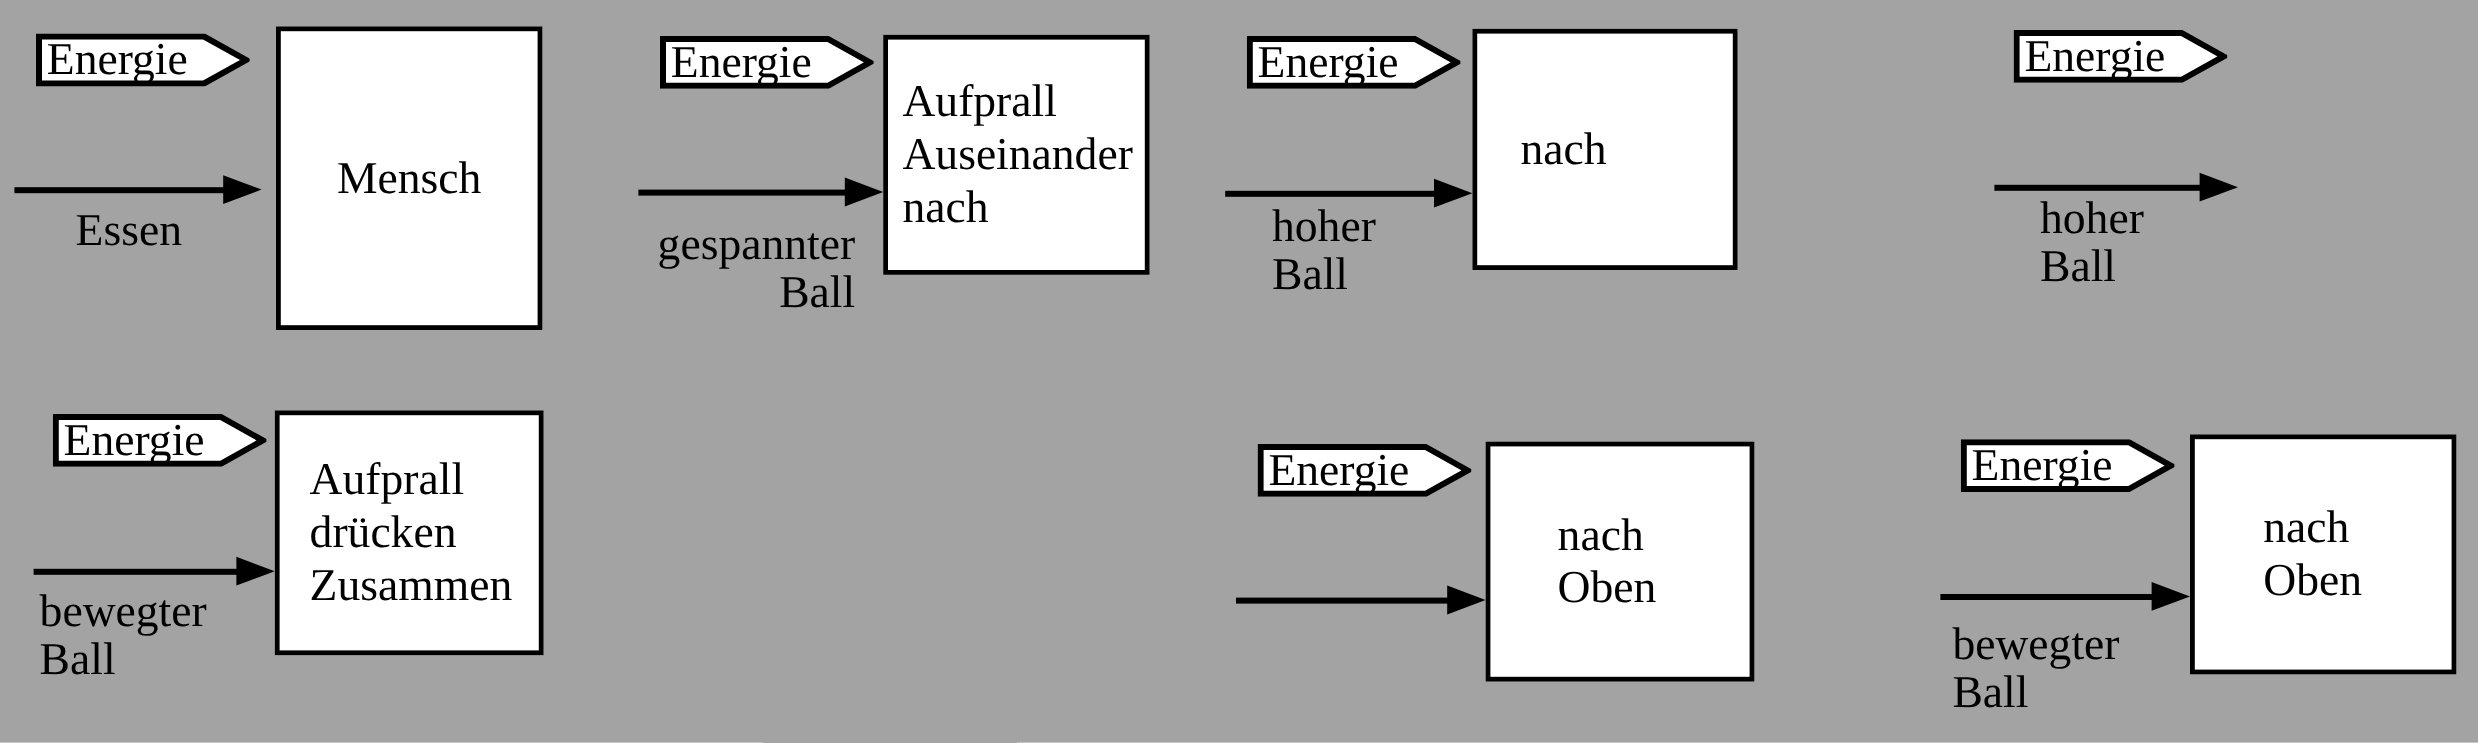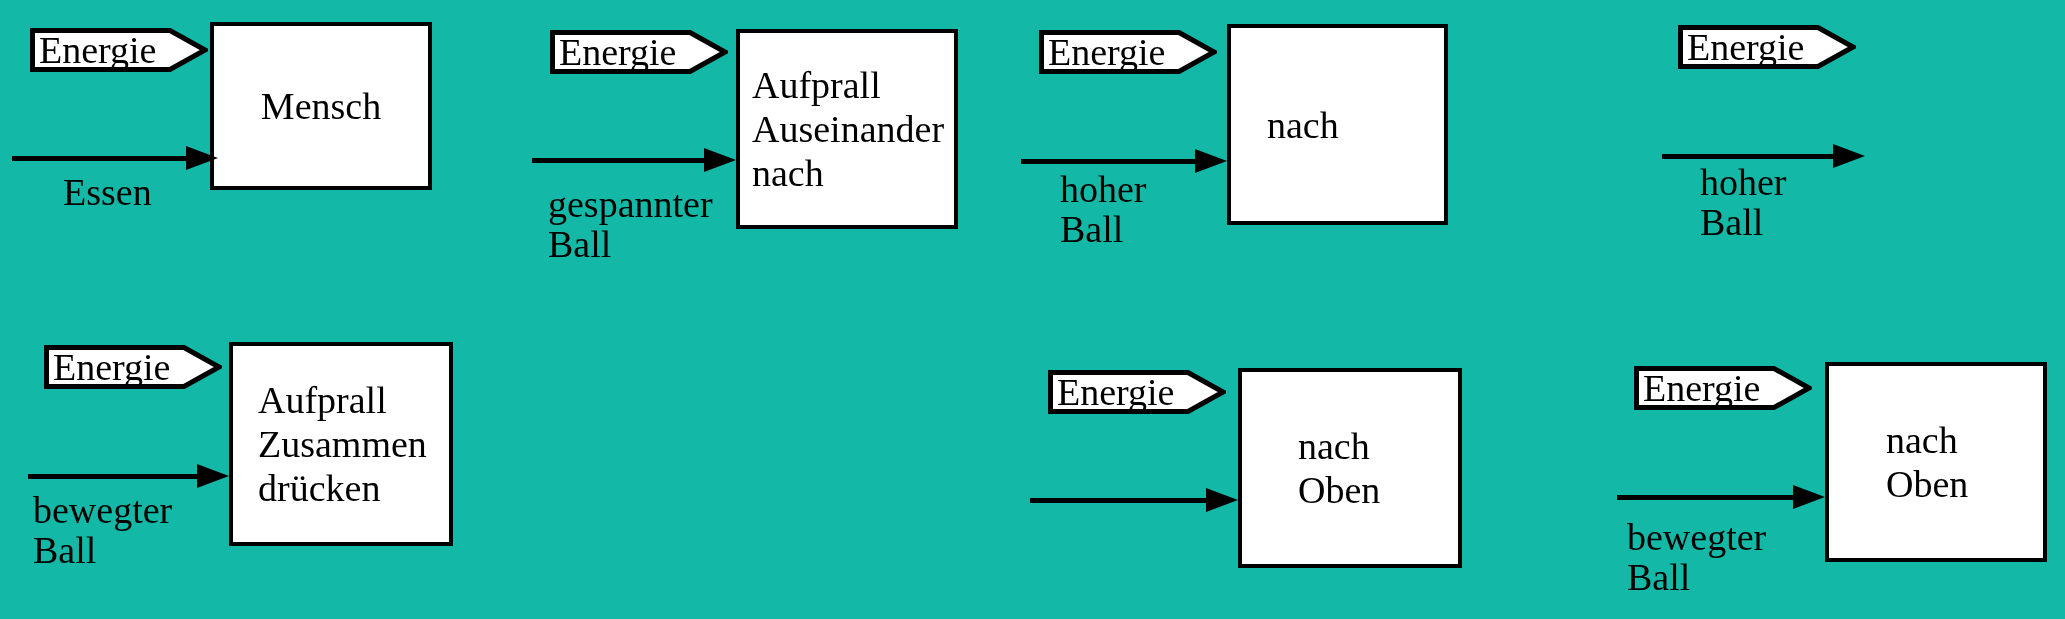--- a/index.html
+++ b/index.html
@@ -1,20 +1,20 @@
 <!DOCTYPE html>
 <html><head>
 <meta charset="utf-8">
 <style>
   html, body { margin: 0; padding: 0; background: #ffffff; }
   .canvas {
     position: relative;
     width: 2065px;
     height: 619px;
-    background: #14b8a6;
+    background: #a3a3a3;
     color: #000000;
     font-family: "Liberation Serif", "DejaVu Serif", serif;
     font-size: 38px;
     overflow: hidden;
   }
   .unit { position: absolute; inset: 0; }
 
   
   .tag { position: absolute; width: 178px; height: 44px; }
   .tag svg { position: absolute; left: 0; top: 0; display: block; }
@@ -56,21 +56,21 @@
 
 <div class="canvas">
 
   <div class="unit">
     <div class="tag" style="left:30px;top:28px;">
       <svg width="178" height="44" viewBox="0 0 178 44">
         <path d="M2.5,2.5 L140,2.5 L175,22 L140,41.5 L2.5,41.5 Z" fill="#ffffff" stroke="#000000" stroke-width="5"></path>
       </svg>
       <span class="tag-text">Energie</span>
     </div>
-    <div class="box centered" style="left:210px;top:22px;width:222px;height:168px;">
+    <div class="box centered" style="left:230px;top:22px;width:222px;height:253px;">
       <div>Mensch</div>
     </div>
     <div class="arrow" style="left:12px;top:146px;width:206px;">
       <i class="shaft"></i>
       <i class="head"></i>
     </div>
     <div class="arrow-label" style="left:63px;top:172px;">
       <div>Essen</div>
     </div>
   </div>
@@ -84,21 +84,21 @@
     </div>
     <div class="box" style="left:736px;top:29px;width:222px;height:200px;padding-left:12px;">
       <div>Aufprall</div>
       <div>Auseinander</div>
       <div>nach</div>
     </div>
     <div class="arrow" style="left:532px;top:148px;width:204px;">
       <i class="shaft"></i>
       <i class="head"></i>
     </div>
-    <div class="arrow-label" style="left:548px;top:184px;">
+    <div class="arrow-label" style="left:548px;top:184px;text-align:right;">
       <div>gespannter</div>
       <div>Ball</div>
     </div>
   </div>
 
   <div class="unit">
     <div class="tag" style="left:1039px;top:30px;">
       <svg width="178" height="44" viewBox="0 0 178 44">
         <path d="M2.5,2.5 L140,2.5 L175,22 L140,41.5 L2.5,41.5 Z" fill="#ffffff" stroke="#000000" stroke-width="5"></path>
       </svg>
@@ -136,22 +136,22 @@
 
   <div class="unit">
     <div class="tag" style="left:44px;top:345px;">
       <svg width="178" height="44" viewBox="0 0 178 44">
         <path d="M2.5,2.5 L140,2.5 L175,22 L140,41.5 L2.5,41.5 Z" fill="#ffffff" stroke="#000000" stroke-width="5"></path>
       </svg>
       <span class="tag-text">Energie</span>
     </div>
     <div class="box" style="left:229px;top:342px;width:224px;height:204px;padding-left:25px;">
       <div>Aufprall</div>
+      <div>drücken</div>
       <div>Zusammen</div>
-      <div>drücken</div>
     </div>
     <div class="arrow" style="left:28px;top:464px;width:201px;">
       <i class="shaft"></i>
       <i class="head"></i>
     </div>
     <div class="arrow-label" style="left:33px;top:490px;">
       <div>bewegter</div>
       <div>Ball</div>
     </div>
   </div>

